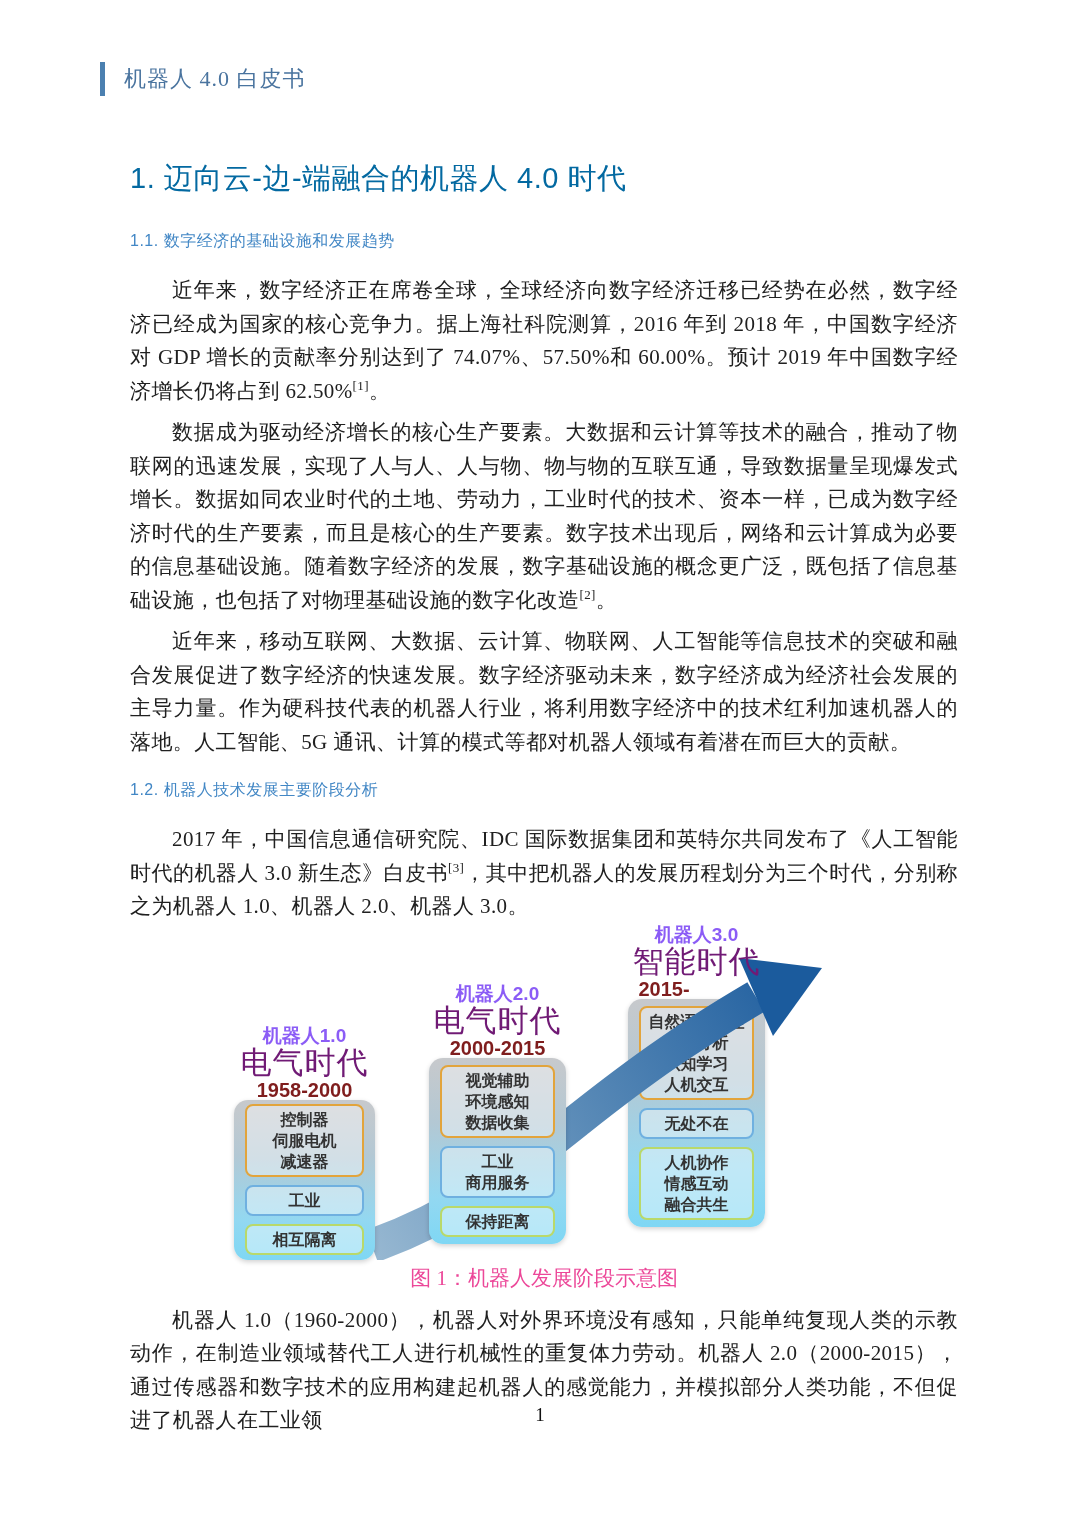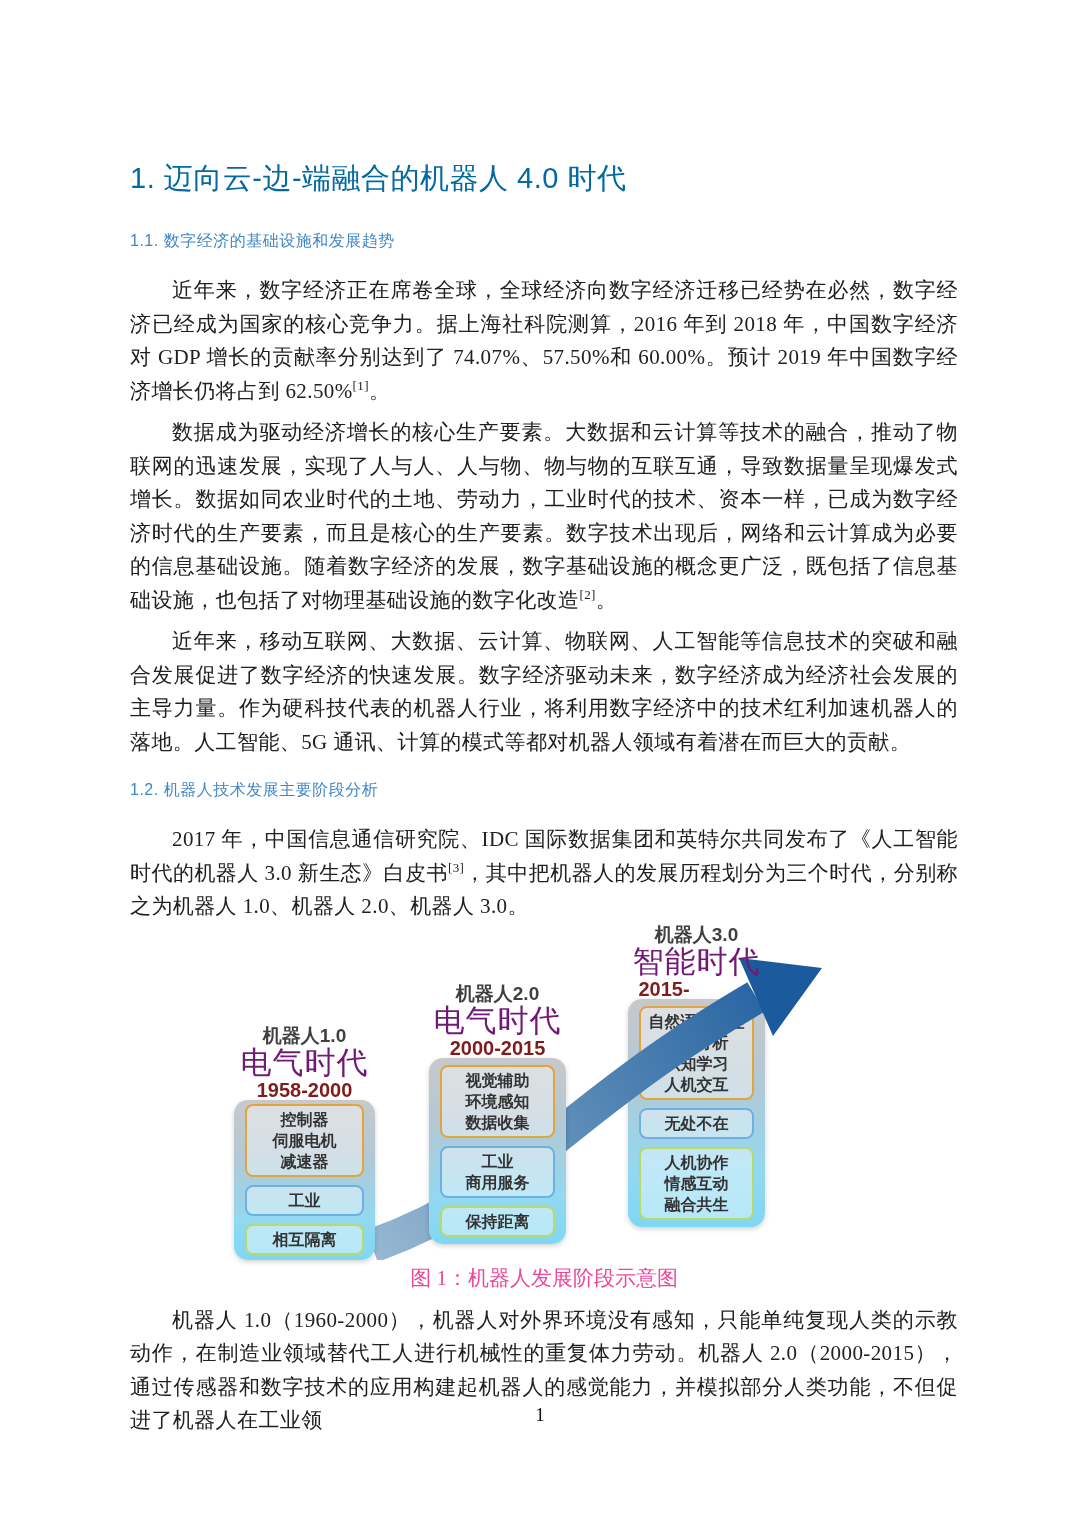--- a/index.html
+++ b/index.html
@@ -32,33 +32,37 @@
       display:flex;flex-direction:column;justify-content:center;gap:8px;
       background:linear-gradient(180deg,#c7c9cc 0%,#b3c8d4 35%,#93d8f1 75%,#7fd7f4 100%);
       box-shadow:0 2px 5px rgba(0,0,0,0.18);}
   .stage-3 .stage-card{z-index:1;}
   .cap-box{background:rgba(255,255,255,0.42);border:2px solid #ccc;border-radius:8px;
       font-family:"Liberation Sans","DejaVu Sans",sans-serif;font-size:16px;line-height:21px;
       font-weight:600;color:#333;text-align:center;padding:3px 2px;}
   .stage-head{position:absolute;z-index:4;left:50%;transform:translateX(-50%);
       top:-76px;width:220px;text-align:center;
       font-family:"Liberation Sans","DejaVu Sans",sans-serif;}
-  .stage-title{font-size:19px;line-height:24px;font-weight:700;color:#404040;text-align:center;}
+  .stage-title{font-size:19px;line-height:24px;font-weight:700;color:#8b5cf6;text-align:center;}
   .stage-era{font-size:31px;line-height:30px;font-weight:400;color:#701a75;letter-spacing:1px;}
   .stage-years{font-size:20px;line-height:24px;font-weight:700;color:#7f1d1d;}
   .stage-3 .stage-years{text-align:left;padding-left:52px;}
   .caption{margin-top:4px;width:828px;text-align:center;font-size:21px;line-height:28px;color:#ec4899;}
   
   .pagenum{position:absolute;left:0;right:0;top:1404px;text-align:center;font-size:19px;color:#111;}
 </style>
 </head>
 <body>
 
 <div class="page">
 
+  <div class="doc-header">
+    <span class="hbar"></span>
+    <span class="htext">机器人 4.0 白皮书</span>
+  </div>
 
   <div class="content">
     <h1>1. 迈向云-边-端融合的机器人 4.0 时代</h1>
     <h2>1.1. 数字经济的基础设施和发展趋势</h2>
     <p class="body"><span>近年来，数字经济正在席卷全球，全球经济向数字经济迁移已经势在必然，数字经济已经成为国家的核心竞争力。据上海社科院测算，2016 年到 2018 年，中国数字经济对 GDP 增长的贡献率分别达到了 74.07%、57.50%和 60.00%。预计 2019 年中国数字经济增长仍将占到 62.50%</span><sup>[1]</sup><span>。</span></p>
     <p class="body"><span>数据成为驱动经济增长的核心生产要素。大数据和云计算等技术的融合，推动了物联网的迅速发展，实现了人与人、人与物、物与物的互联互通，导致数据量呈现爆发式增长。数据如同农业时代的土地、劳动力，工业时代的技术、资本一样，已成为数字经济时代的生产要素，而且是核心的生产要素。数字技术出现后，网络和云计算成为必要的信息基础设施。随着数字经济的发展，数字基础设施的概念更广泛，既包括了信息基础设施，也包括了对物理基础设施的数字化改造</span><sup>[2]</sup><span>。</span></p>
     <p class="body"><span>近年来，移动互联网、大数据、云计算、物联网、人工智能等信息技术的突破和融合发展促进了数字经济的快速发展。数字经济驱动未来，数字经济成为经济社会发展的主导力量。作为硬科技代表的机器人行业，将利用数字经济中的技术红利加速机器人的落地。人工智能、5G 通讯、计算的模式等都对机器人领域有着潜在而巨大的贡献。</span></p>
     <h2 class="second">1.2. 机器人技术发展主要阶段分析</h2>
     <p class="body"><span>2017 年，中国信息通信研究院、IDC 国际数据集团和英特尔共同发布了《人工智能时代的机器人 3.0 新生态》白皮书</span><sup>[3]</sup><span>，其中把机器人的发展历程划分为三个时代，分别称之为机器人 1.0、机器人 2.0、机器人 3.0。</span></p>
 

